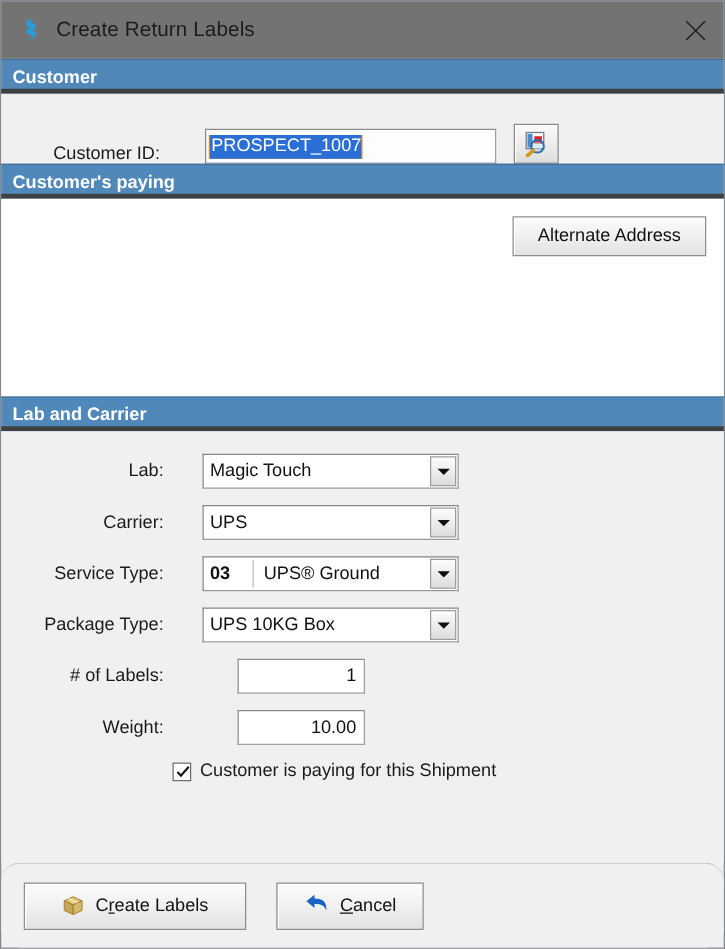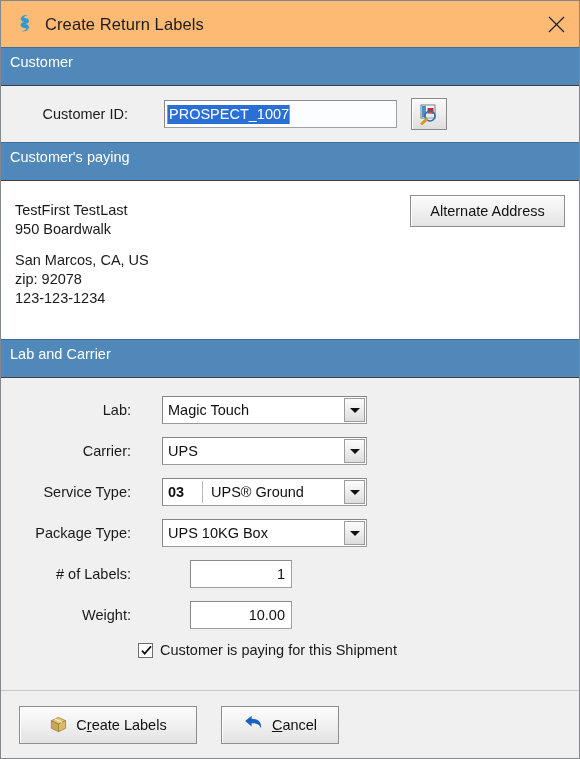--- a/index.html
+++ b/index.html
@@ -22,21 +22,21 @@
     border: 1px solid #828790;
     background: #f0f0f0;
     display: flex;
     flex-direction: column;
   }
 
   
   .titlebar {
     height: 46px;
     min-height: 46px;
-    background: #fdba74;
+    background: #737373;
     display: flex;
     align-items: center;
     padding: 0 0 0 13px;
     position: relative;
   }
   .title-icon {
     width: 22px;
     height: 22px;
     margin-right: 9px;
     flex: 0 0 auto;
@@ -60,37 +60,37 @@
     justify-content: center;
     background: transparent;
     border: none;
     cursor: pointer;
   }
 
   
   .section-header {
     background: #5089b9;
     color: #ffffff;
-    font-weight: normal;
-    font-size: 14.5px;
-    height: 39px;
+    font-weight: bold;
+    font-size: 14.5px;
+    height: 28px;
     line-height: 28px;
     padding-left: 9px;
     box-sizing: border-box;
     border-top: 1px solid #3f6f99;
-    border-bottom: 1px solid #404040;
+    border-bottom: 4px solid #404040;
     white-space: nowrap;
   }
 
   
   .customer-body {
     background: #f0f0f0;
     height: 56px;
     display: flex;
-    align-items: center;
+    align-items: flex-end;
     padding-left: 22px;
     box-sizing: border-box;
   }
   .field-label {
     font-size: 14.5px;
     color: #1a1a1a;
     white-space: nowrap;
   }
   .cust-label {
     width: 105px;
@@ -274,20 +274,21 @@
   
   .buttonbar {
     height: 68px;
     min-height: 68px;
     border-top: 1px solid #c8c8c8;
     background: #f0f0f0;
     display: flex;
     align-items: center;
     padding-left: 18px;
     box-sizing: border-box;
+    border-radius: 15px;
   }
   .action-btn {
     height: 38px;
     background: linear-gradient(180deg,#fcfcfc 0%, #f2f2f2 45%, #e2e2e2 100%);
     border: 1px solid #8e8e8e;
     box-shadow: inset 1px 1px 0 #ffffff;
     display: flex;
     align-items: center;
     justify-content: center;
     font-size: 14.5px;
@@ -332,28 +333,20 @@
         <rect x="9.5" y="5" width="6" height="6" fill="#d8232a"></rect>
         <circle cx="12" cy="13" r="5" fill="none" stroke="#2d6ea8" stroke-width="1.6"></circle>
         <circle cx="12" cy="13" r="3.6" fill="#bcd8ef" opacity="0.55"></circle>
         <line x1="8.6" y1="16.4" x2="4" y2="20.5" stroke="#d49a23" stroke-width="3" stroke-linecap="round"></line>
       </svg>
     </div>
   </div>
 
   <div class="section-header">Customer's paying</div>
   <div class="address-body">
-    <div class="address-lines">
-      <div>TestFirst TestLast</div>
-      <div>950 Boardwalk</div>
-      <div class="address-gap"></div>
-      <div>San Marcos, CA, US</div>
-      <div>zip: 92078</div>
-      <div>123-123-1234</div>
-    </div>
     <button class="alt-addr-btn">Alternate Address</button>
   </div>
 
   <div class="section-header">Lab and Carrier</div>
   <div class="lab-body">
 
     <div class="form-row">
       <span class="field-label">Lab:</span>
       <div class="combo">
         <span class="combo-val">Magic Touch</span>

